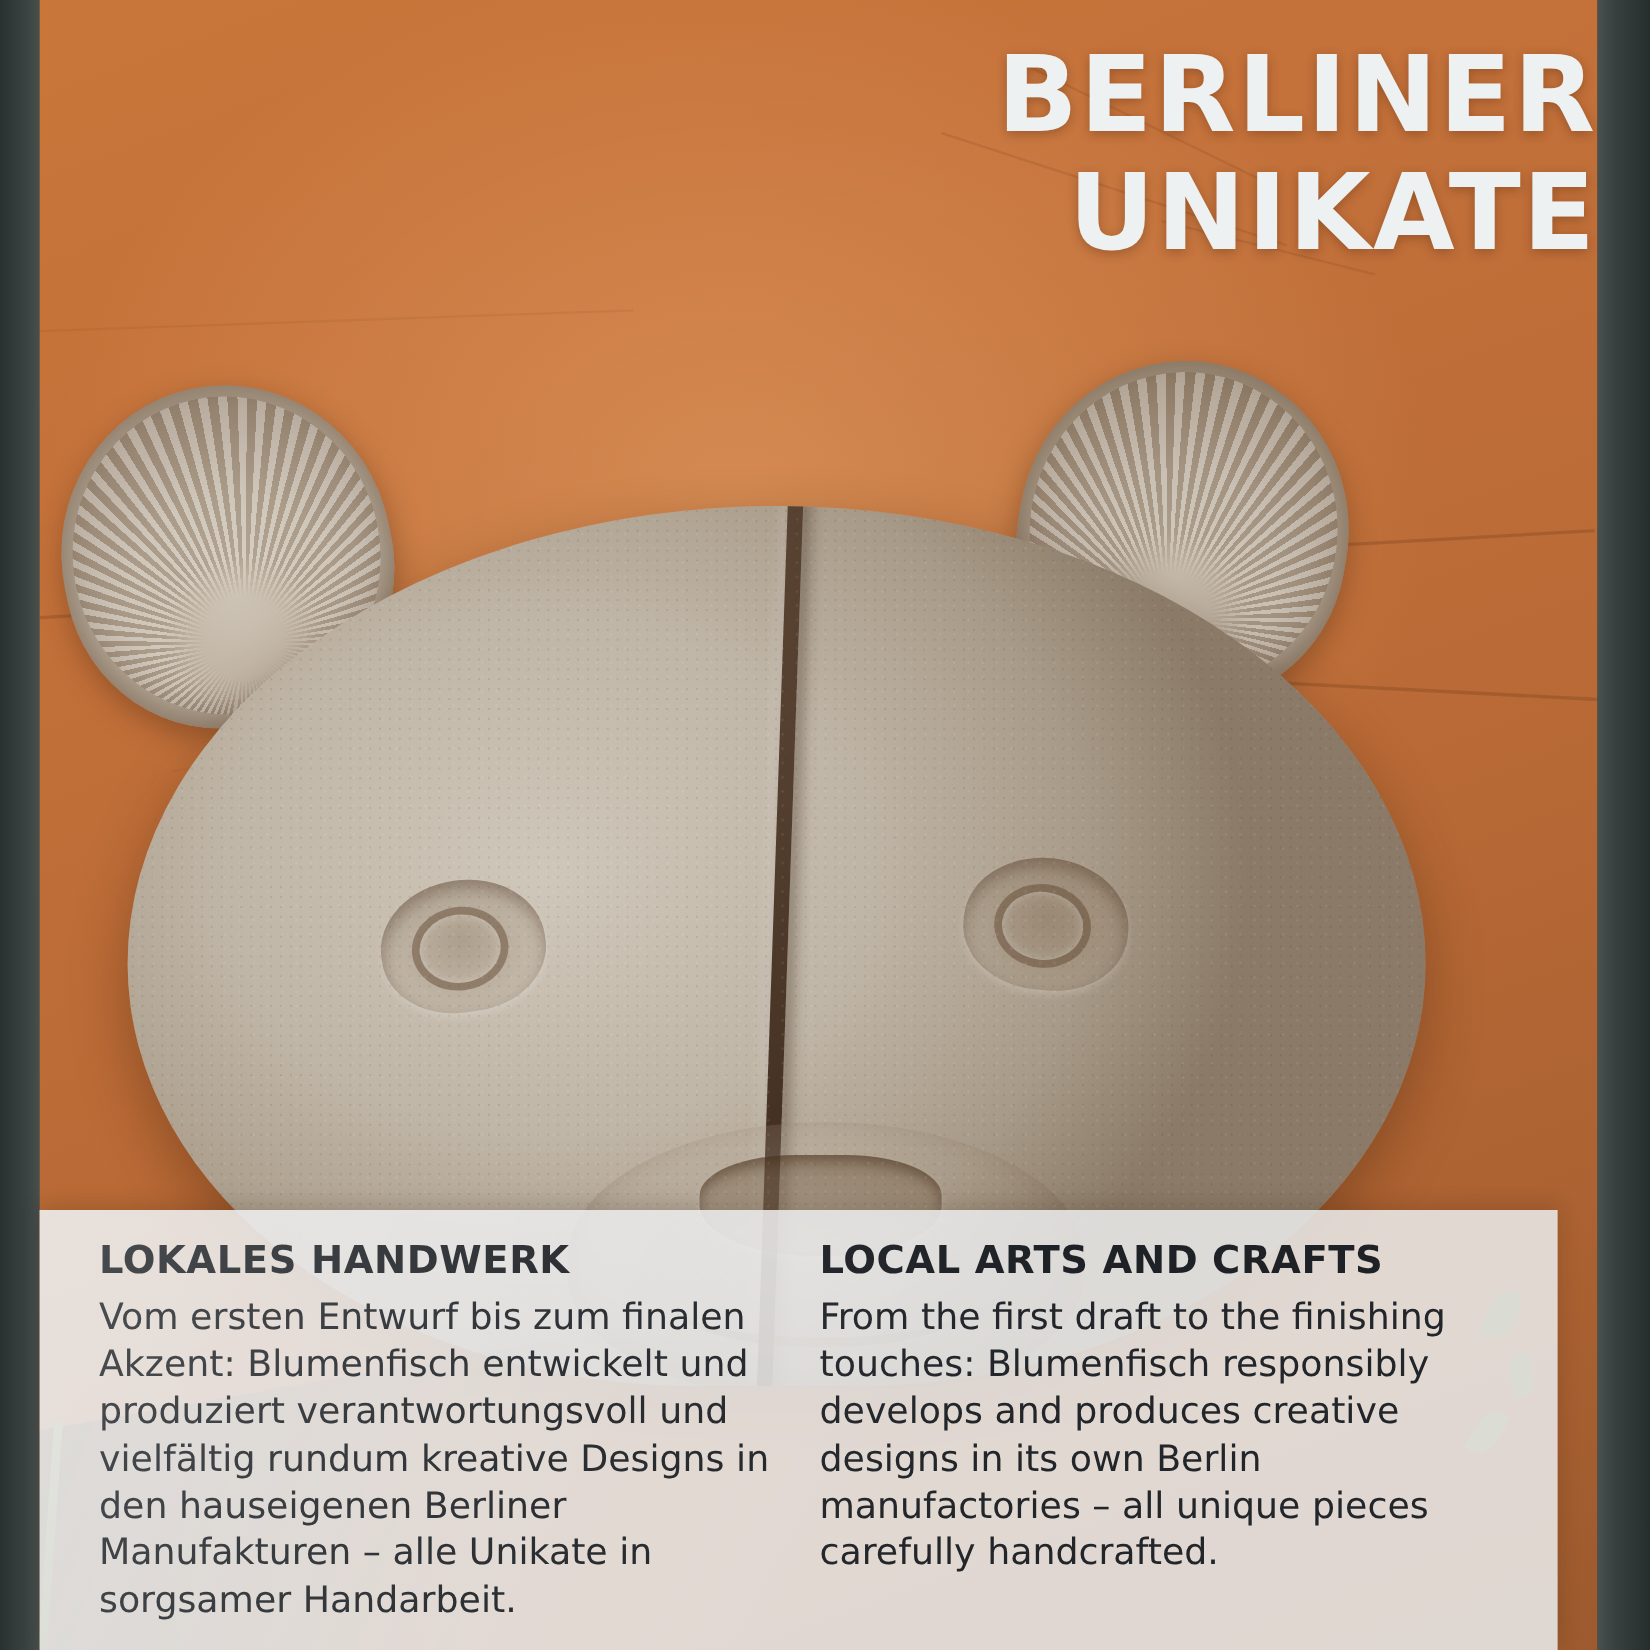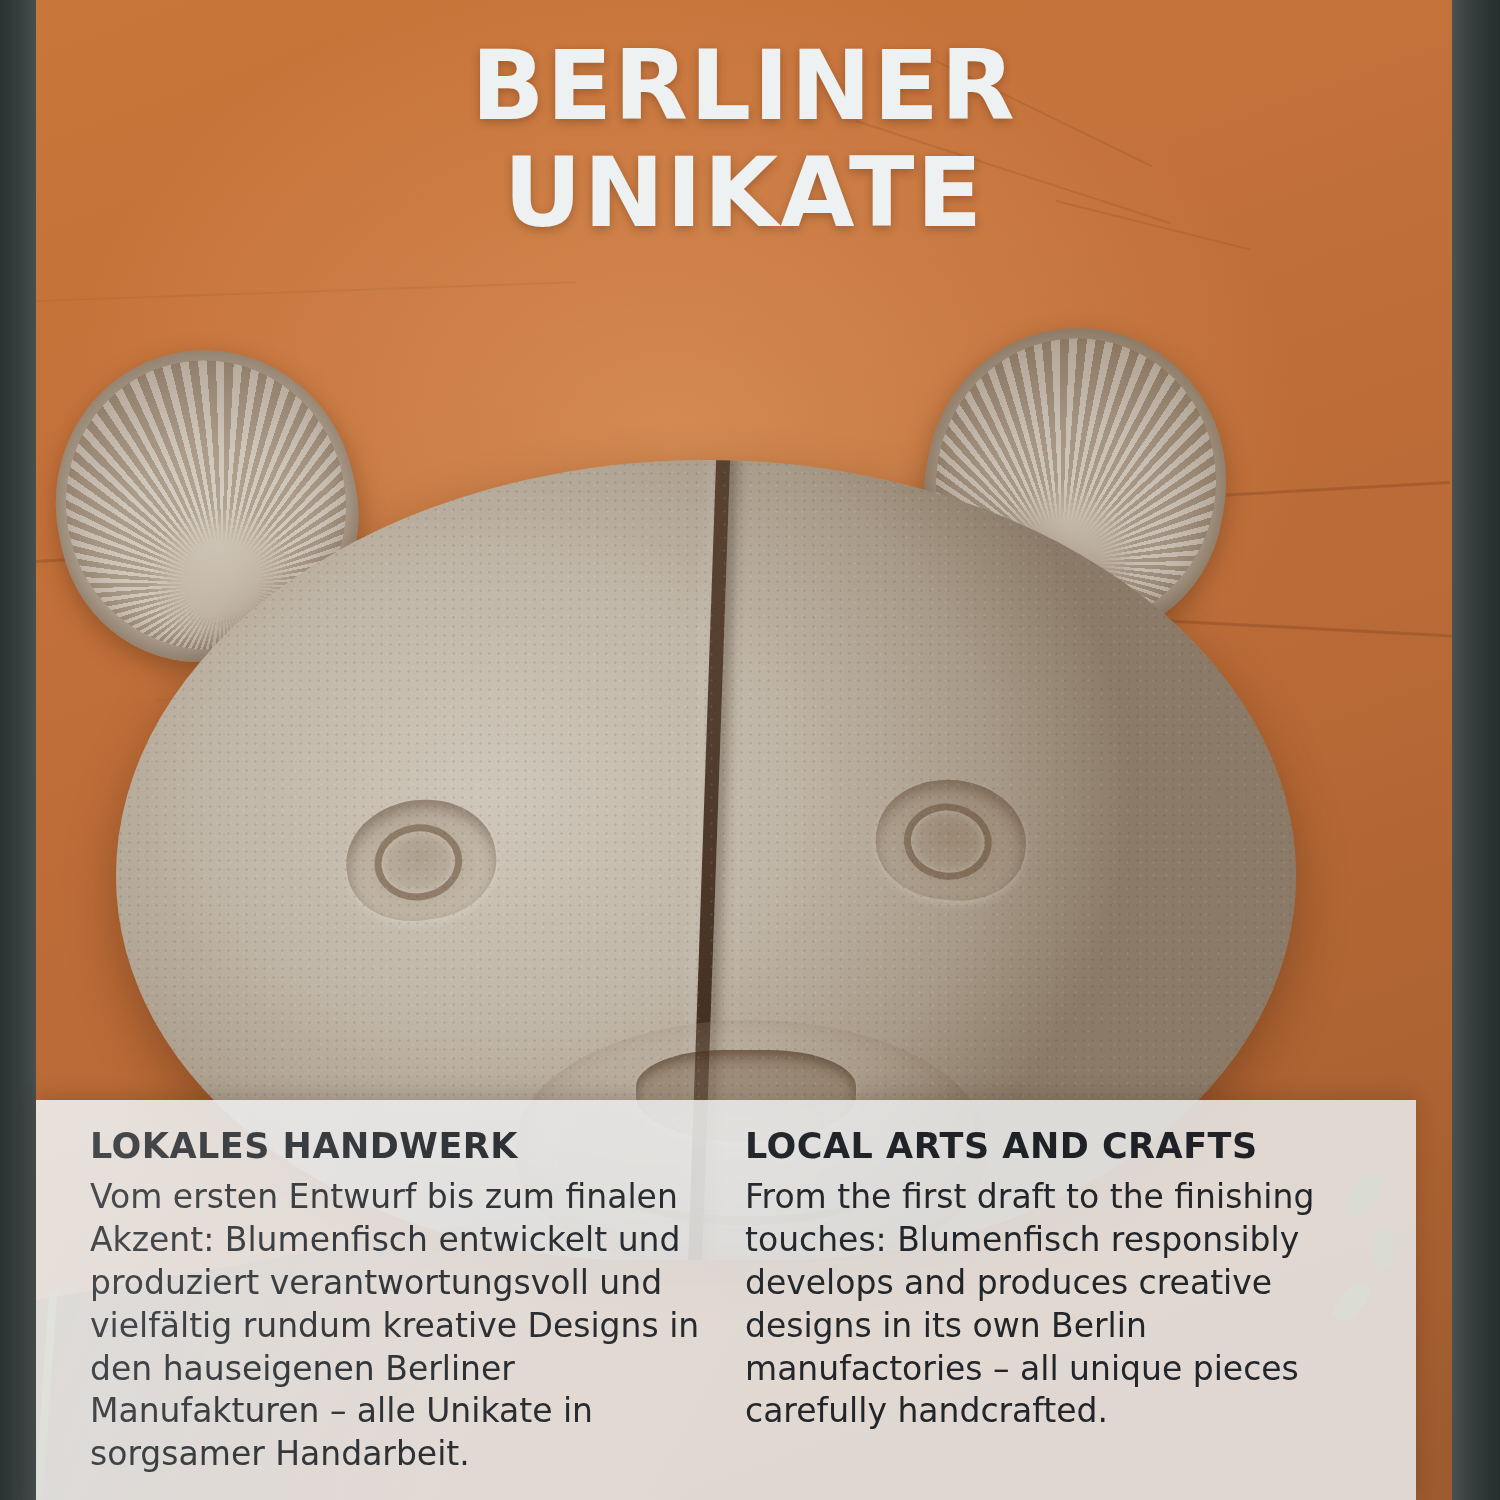--- a/index.html
+++ b/index.html
@@ -74,21 +74,21 @@
   .sc2 { left: 900px; top: 60px;  width: 240px; transform: rotate(26deg); }
   .sc3 { left: 1020px; top: 200px; width: 200px; transform: rotate(14deg); }
   .sc4 { left: 120px; top: 700px; width: 160px; transform: rotate(-8deg); opacity:.4; }
 
   
   .headline {
     position: absolute;
     left: 0;
     top: 36px;
     width: 1416px;
-    text-align: center;
+    text-align: right;
     color: #eef1f2;
     font-family: "DejaVu Sans", sans-serif;
     font-weight: 700;
     font-size: 96px;
     line-height: 1.05;
     letter-spacing: 2px;
     text-shadow: 0 3px 10px rgba(60,25,5,0.30);
   }
   .headline .l1 { display: block; }
   .headline .l2 { display: block; margin-top: 6px; }

